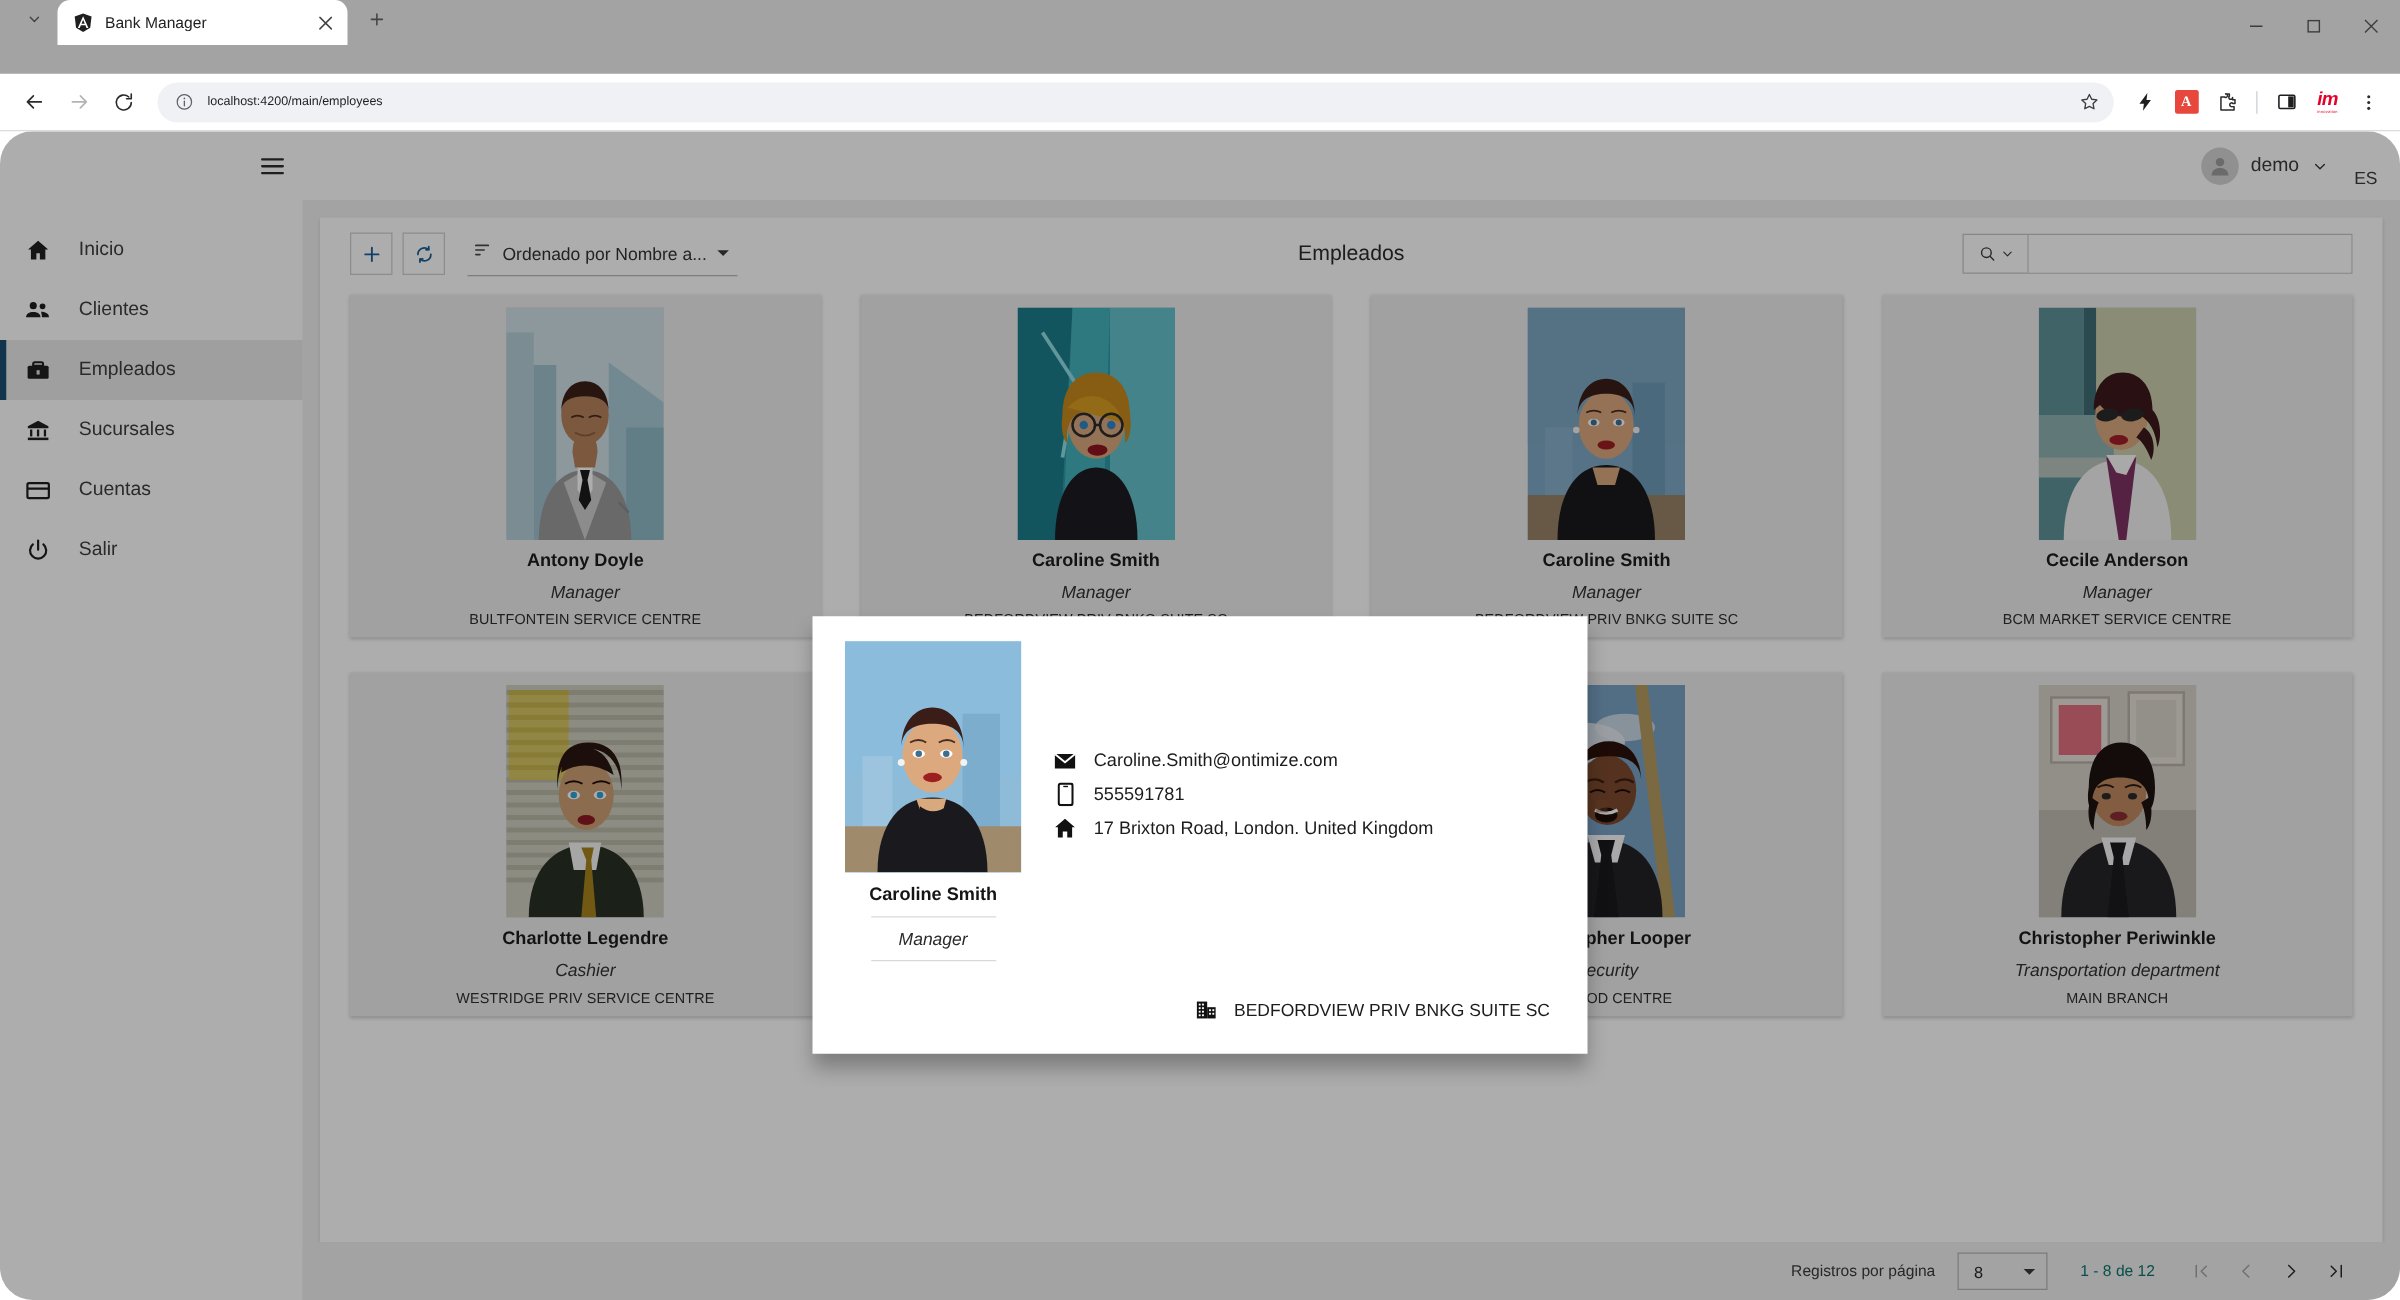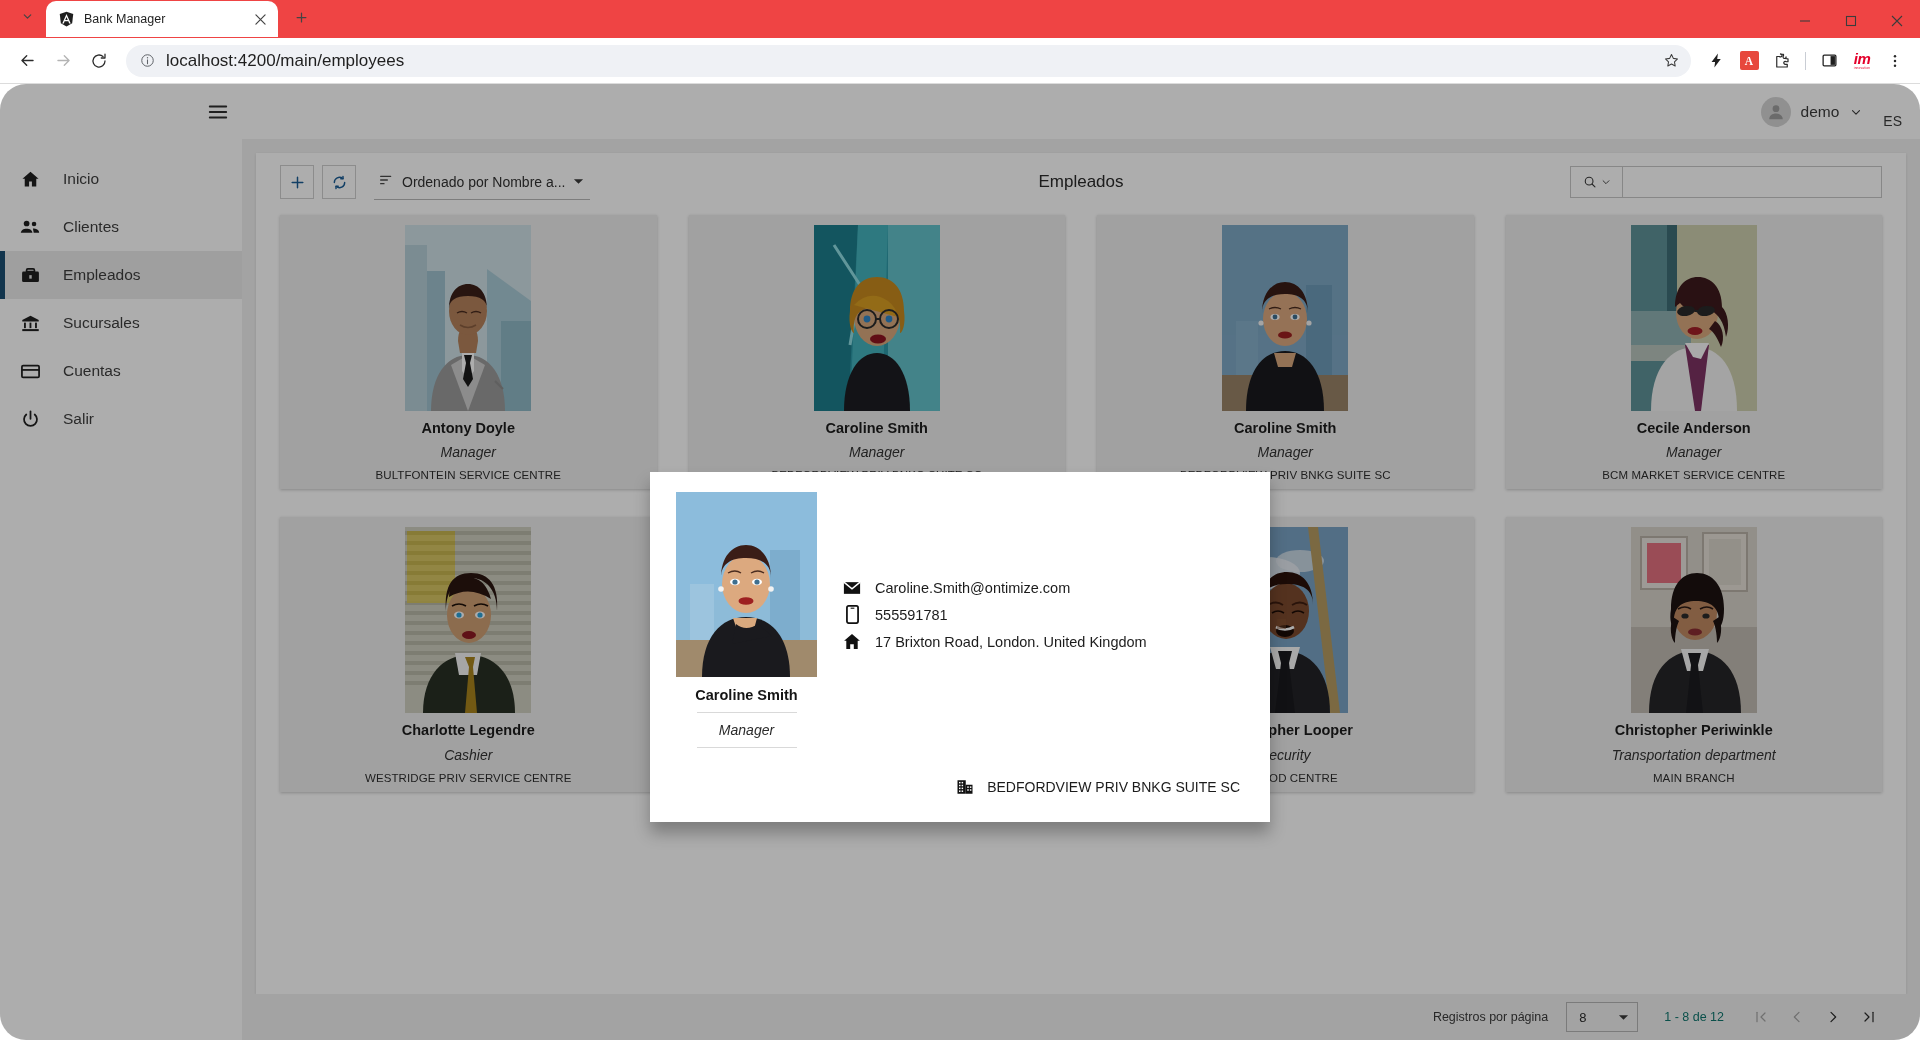--- a/index.html
+++ b/index.html
@@ -6,21 +6,21 @@
   html, body {
     width: 1920px; height: 1040px;
     font-family: "Liberation Sans", sans-serif;
     overflow: hidden; background: #ffffff;
   }
 
   
   .browser { width: 1920px; height: 1040px; display: flex; flex-direction: column; }
 
   .tabstrip {
-    height: 38px; background: #ef4444; display: flex; align-items: center;
+    height: 59px; background: #a3a3a3; display: flex; align-items: flex-start;
     padding-left: 8px; position: relative; flex: none;
   }
   .tabstrip-left-chev {
     width: 38px; height: 30px; display: flex; align-items: center; justify-content: center;
     margin-bottom: 5px; border-radius: 6px; cursor: default;
   }
   .tabstrip-left-chev svg { display:block; }
   .tab {
     height: 36px; min-width: 232px; max-width: 232px; background: #ffffff;
     border-radius: 10px 10px 0 0; display: flex; align-items: center;
@@ -51,21 +51,21 @@
   .tbbtn {
     width: 34px; height: 34px; border-radius: 50%; display: flex;
     align-items: center; justify-content: center; flex: none;
   }
   .omnibox {
     flex: 1; height: 32px; background: #eff1f5; border-radius: 16px;
     display: flex; align-items: center; padding: 0 6px 0 14px; margin: 0 8px;
     gap: 11px; min-width: 0;
   }
   .omnibox-url {
-    font-size: 17px; color: #1f1f1f; flex: 1; white-space: nowrap;
+    font-size: 10px; color: #1f1f1f; flex: 1; white-space: nowrap;
     overflow: hidden; text-overflow: ellipsis;
   }
   .star-btn { width: 28px; height: 28px; border-radius: 50%; display:flex; align-items:center; justify-content:center; }
   .ext-icons { display: flex; align-items: center; gap: 3px; flex: none; }
   .ext-ic { width: 30px; height: 30px; display: flex; align-items: center; justify-content: center; border-radius: 50%; }
   .tb-divider { width: 1px; height: 18px; background: #c9cdd4; margin: 0 5px; }
   .pdf-ic {
     width: 19px; height: 19px; background: #e7473c; border-radius: 2px;
     display: flex; align-items: center; justify-content: center;
     color: #fff; font-size: 11.5px; font-weight: bold; font-family: "Liberation Serif", serif;

